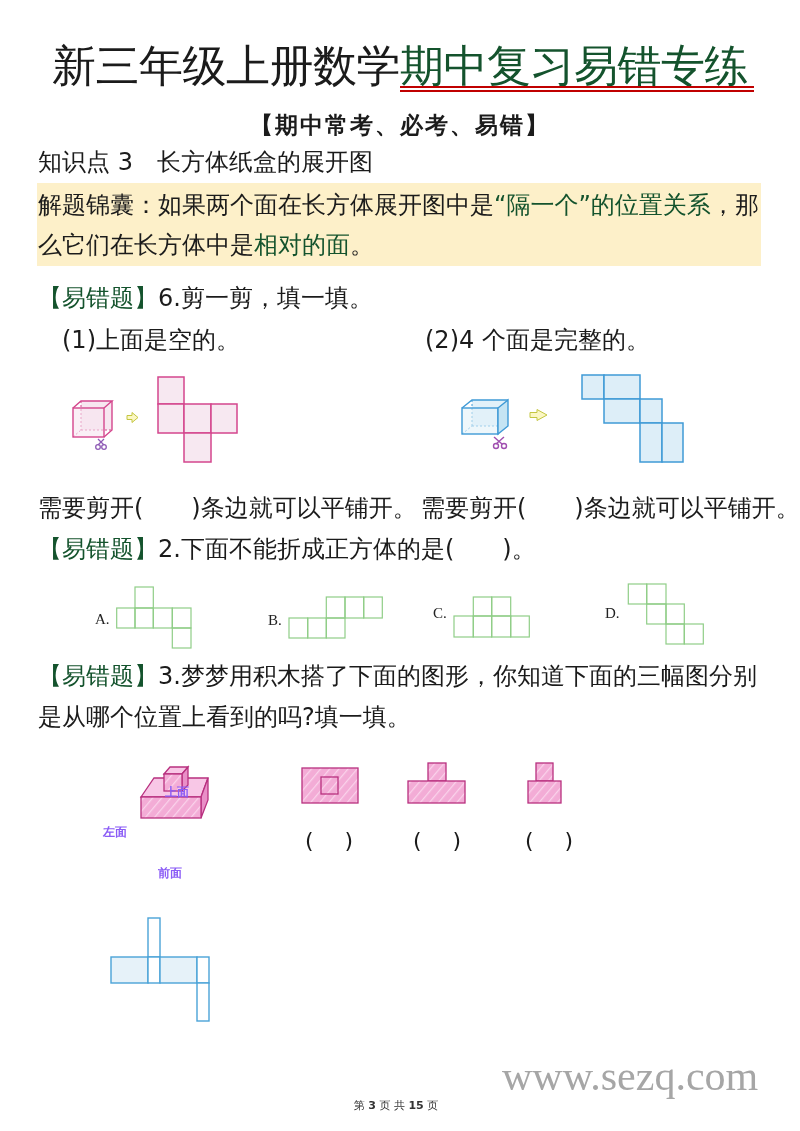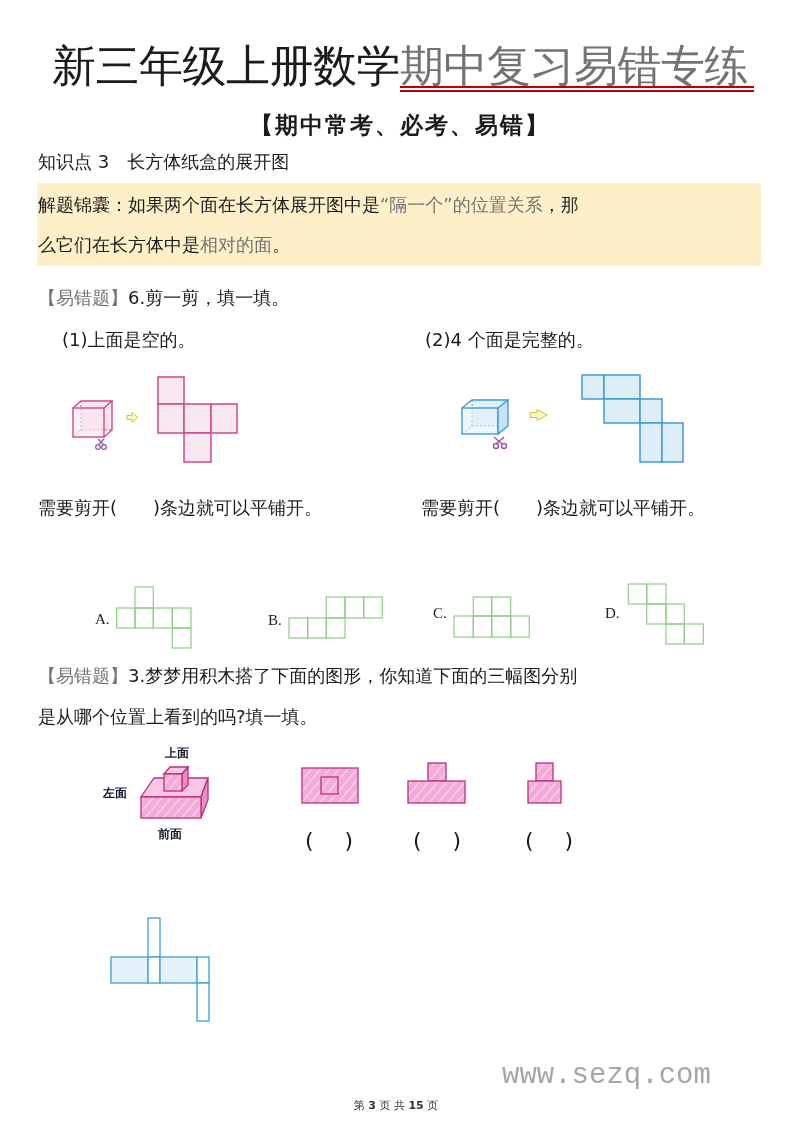--- a/index.html
+++ b/index.html
@@ -1,30 +1,30 @@
 <!DOCTYPE html>
 <html><head>
 <meta charset="utf-8">
 <style>
   body{margin:0;background:#ffffff;}
   #page{position:relative;width:800px;height:1131px;background:#ffffff;overflow:hidden;
         font-family:"DejaVu Sans","Liberation Sans",sans-serif;color:#1b1b1b;}
   .abs{position:absolute;white-space:nowrap;}
-  .t22{font-size:18px;line-height:26px;}
-  .red{color:#737373;}
+  .t22{font-size:24px;line-height:26px;}
+  .red{color:#14532d;}
   .title{left:0;width:800px;text-align:center;top:42px;font-family:"DejaVu Serif","Liberation Serif",serif;
          font-size:44px;line-height:48px;letter-spacing:-0.5px;}
   .uline{position:absolute;background:#c00000;}
   .subtitle{left:0;width:800px;text-align:center;top:110px;font-family:"DejaVu Serif","Liberation Serif",serif;
             font-size:23px;line-height:30px;font-weight:bold;letter-spacing:2px;}
   .highlight{position:absolute;left:37px;top:183px;width:724px;height:83px;background:#fdf0c9;}
   .optlabel{font-family:"Liberation Serif","DejaVu Serif",serif;font-size:15px;line-height:18px;color:#222;}
-  .figlabel{font-family:"DejaVu Serif","Liberation Serif",serif;font-size:12px;line-height:14px;font-weight:bold;color:#0f172a;}
+  .figlabel{font-family:"DejaVu Serif","Liberation Serif",serif;font-size:12px;line-height:14px;font-weight:bold;color:#8b5cf6;margin-top:39px;}
   .blank{display:flex;justify-content:space-between;width:48px;font-size:22px;line-height:26px;}
-  .watermark{left:502px;top:1056px;font-family:Liberation Mono, monospace;font-size:29px;line-height:40px;color:#a6a6a6;}
+  .watermark{left:502px;top:1056px;font-family:Liberation Serif, serif;font-size:42px;line-height:40px;color:#a6a6a6;}
   .footer{left:0;width:792px;text-align:center;top:1099px;font-family:"DejaVu Serif","Liberation Serif",serif;font-size:11px;line-height:14px;color:#333;}
   .footer b{font-family:"DejaVu Sans","Liberation Sans",sans-serif;}
   svg{position:absolute;overflow:visible;}
 </style>
 </head>
 <body>
 
 <div id="page">
 
   <div class="abs title">
@@ -100,20 +100,23 @@
       <rect x="154" y="34" width="36" height="24"></rect>
       <rect x="190" y="34" width="22" height="24"></rect>
       <rect x="190" y="58" width="22" height="39"></rect>
       <rect x="212" y="58" width="21" height="39"></rect>
     </g>
   </svg>
 
   <div class="abs t22" style="left:38px;top:495px;">需要剪开(　　)条边就可以平铺开。</div>
   <div class="abs t22" style="left:421px;top:495px;">需要剪开(　　)条边就可以平铺开。</div>
 
+  <div class="abs t22" style="left:38px;top:536px;">
+    <span class="red">【易错题】</span><span>2.下面不能折成正方体的是(　　)。</span>
+  </div>
 
   <div class="abs optlabel" style="left:95px;top:610px;">A.</div>
   <div class="abs optlabel" style="left:268px;top:611px;">B.</div>
   <div class="abs optlabel" style="left:433px;top:604px;">C.</div>
   <div class="abs optlabel" style="left:605px;top:604px;">D.</div>
 
   <svg style="left:0;top:0;" width="800" height="700">
     <g fill="none" stroke="#8fce87" stroke-width="1.2">
       <rect x="135" y="587" width="18.3" height="21"></rect>
       <rect x="116.7" y="608" width="18.3" height="20"></rect>

